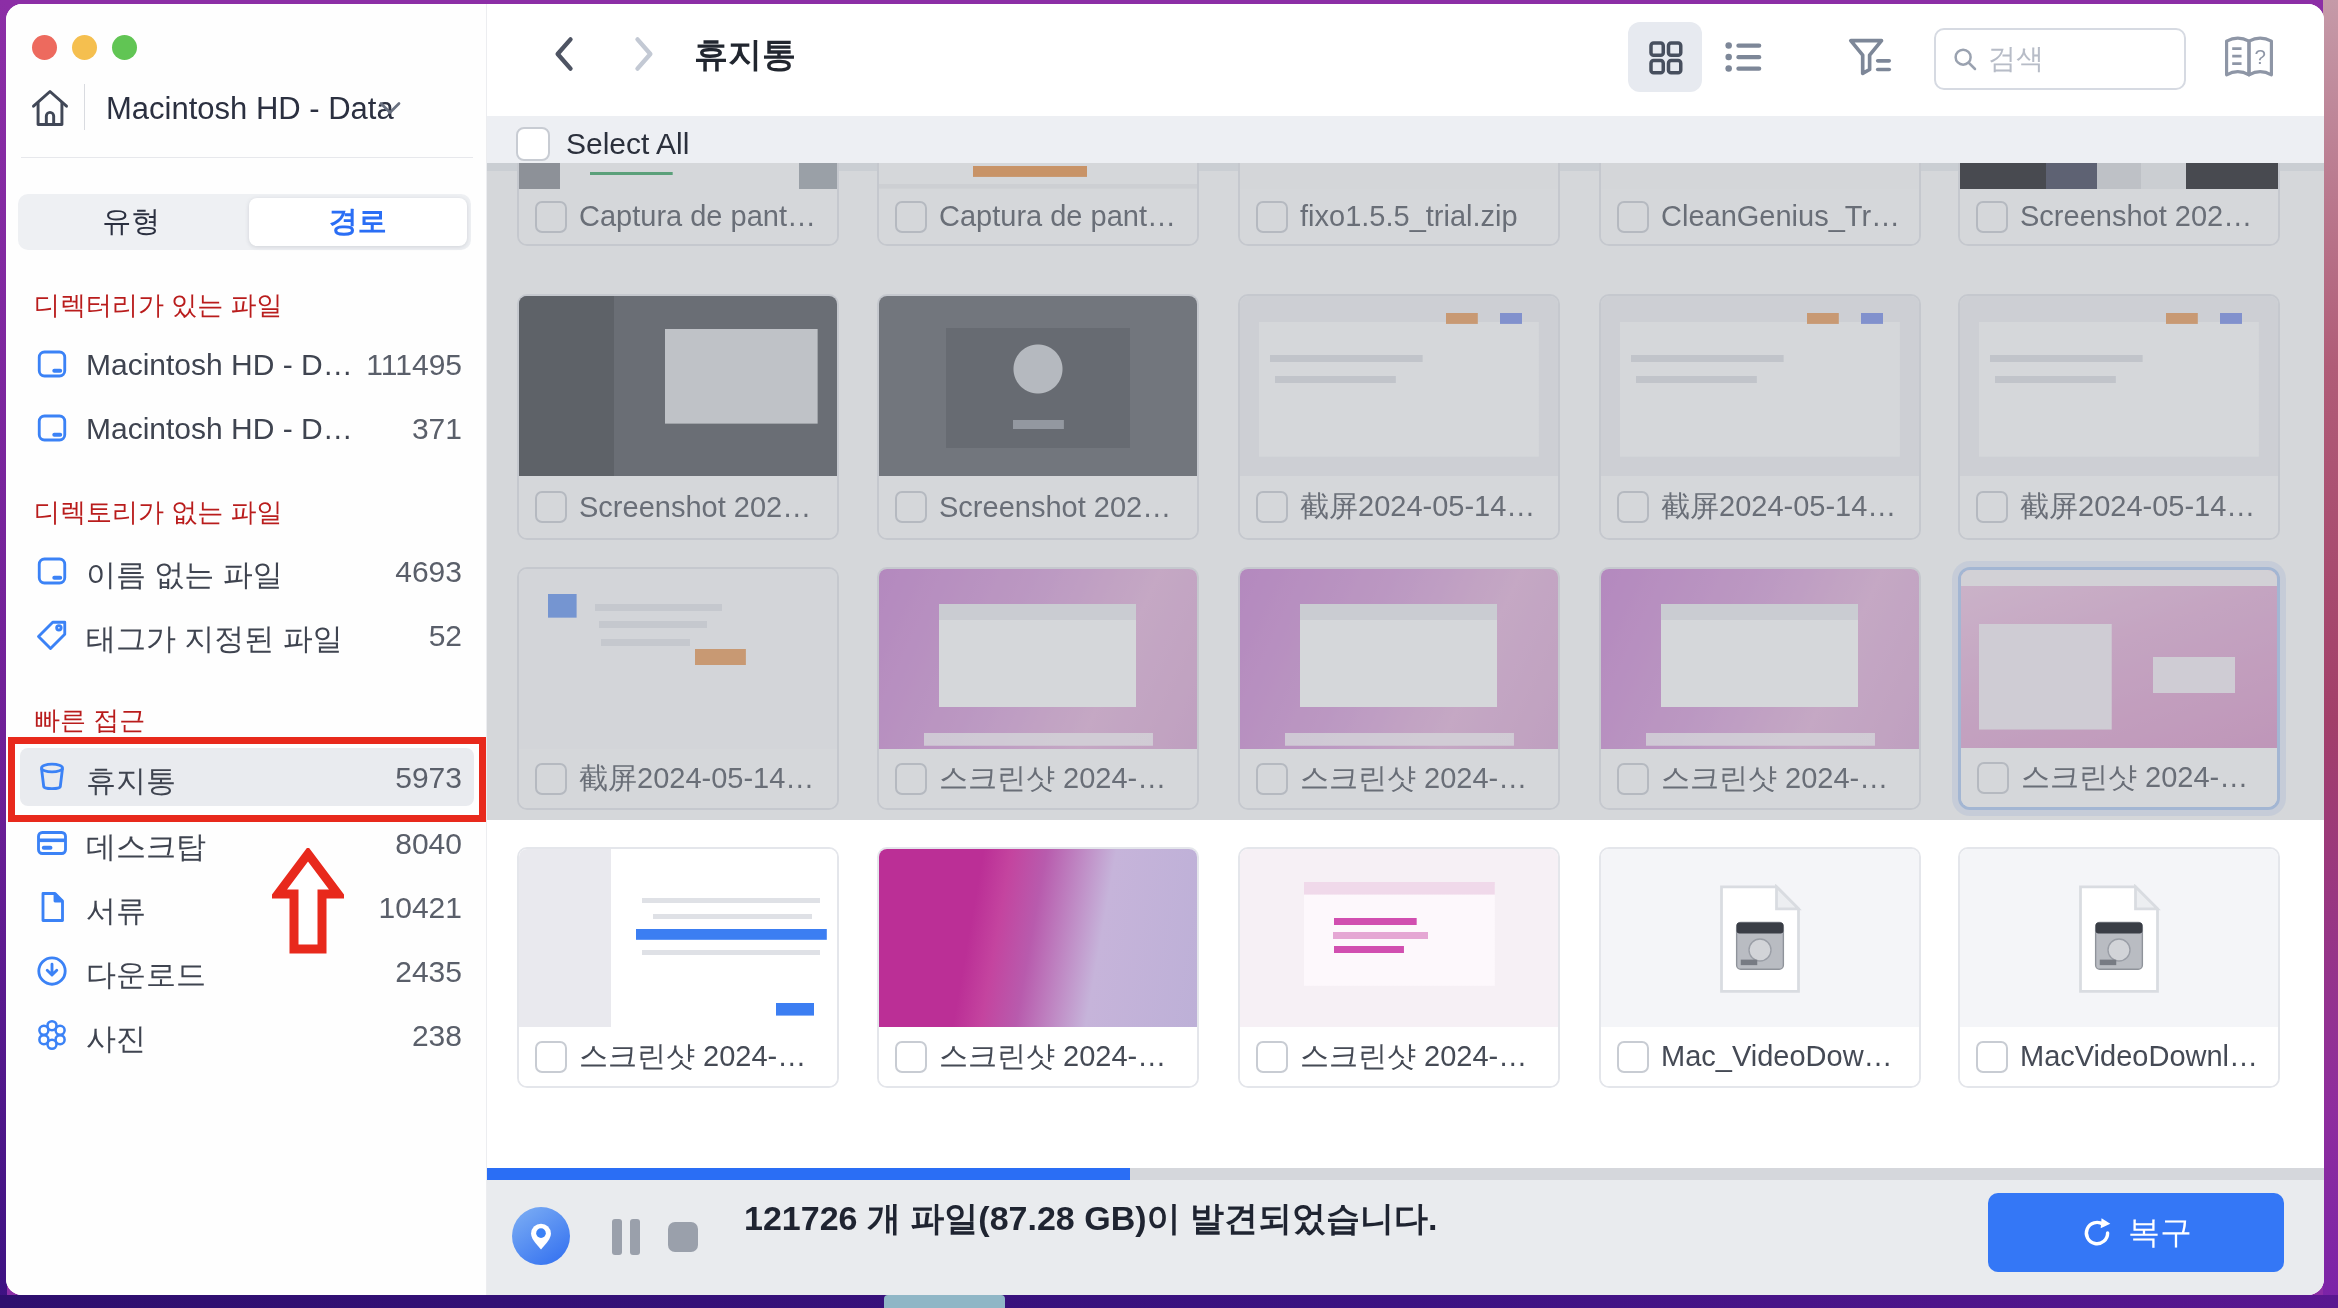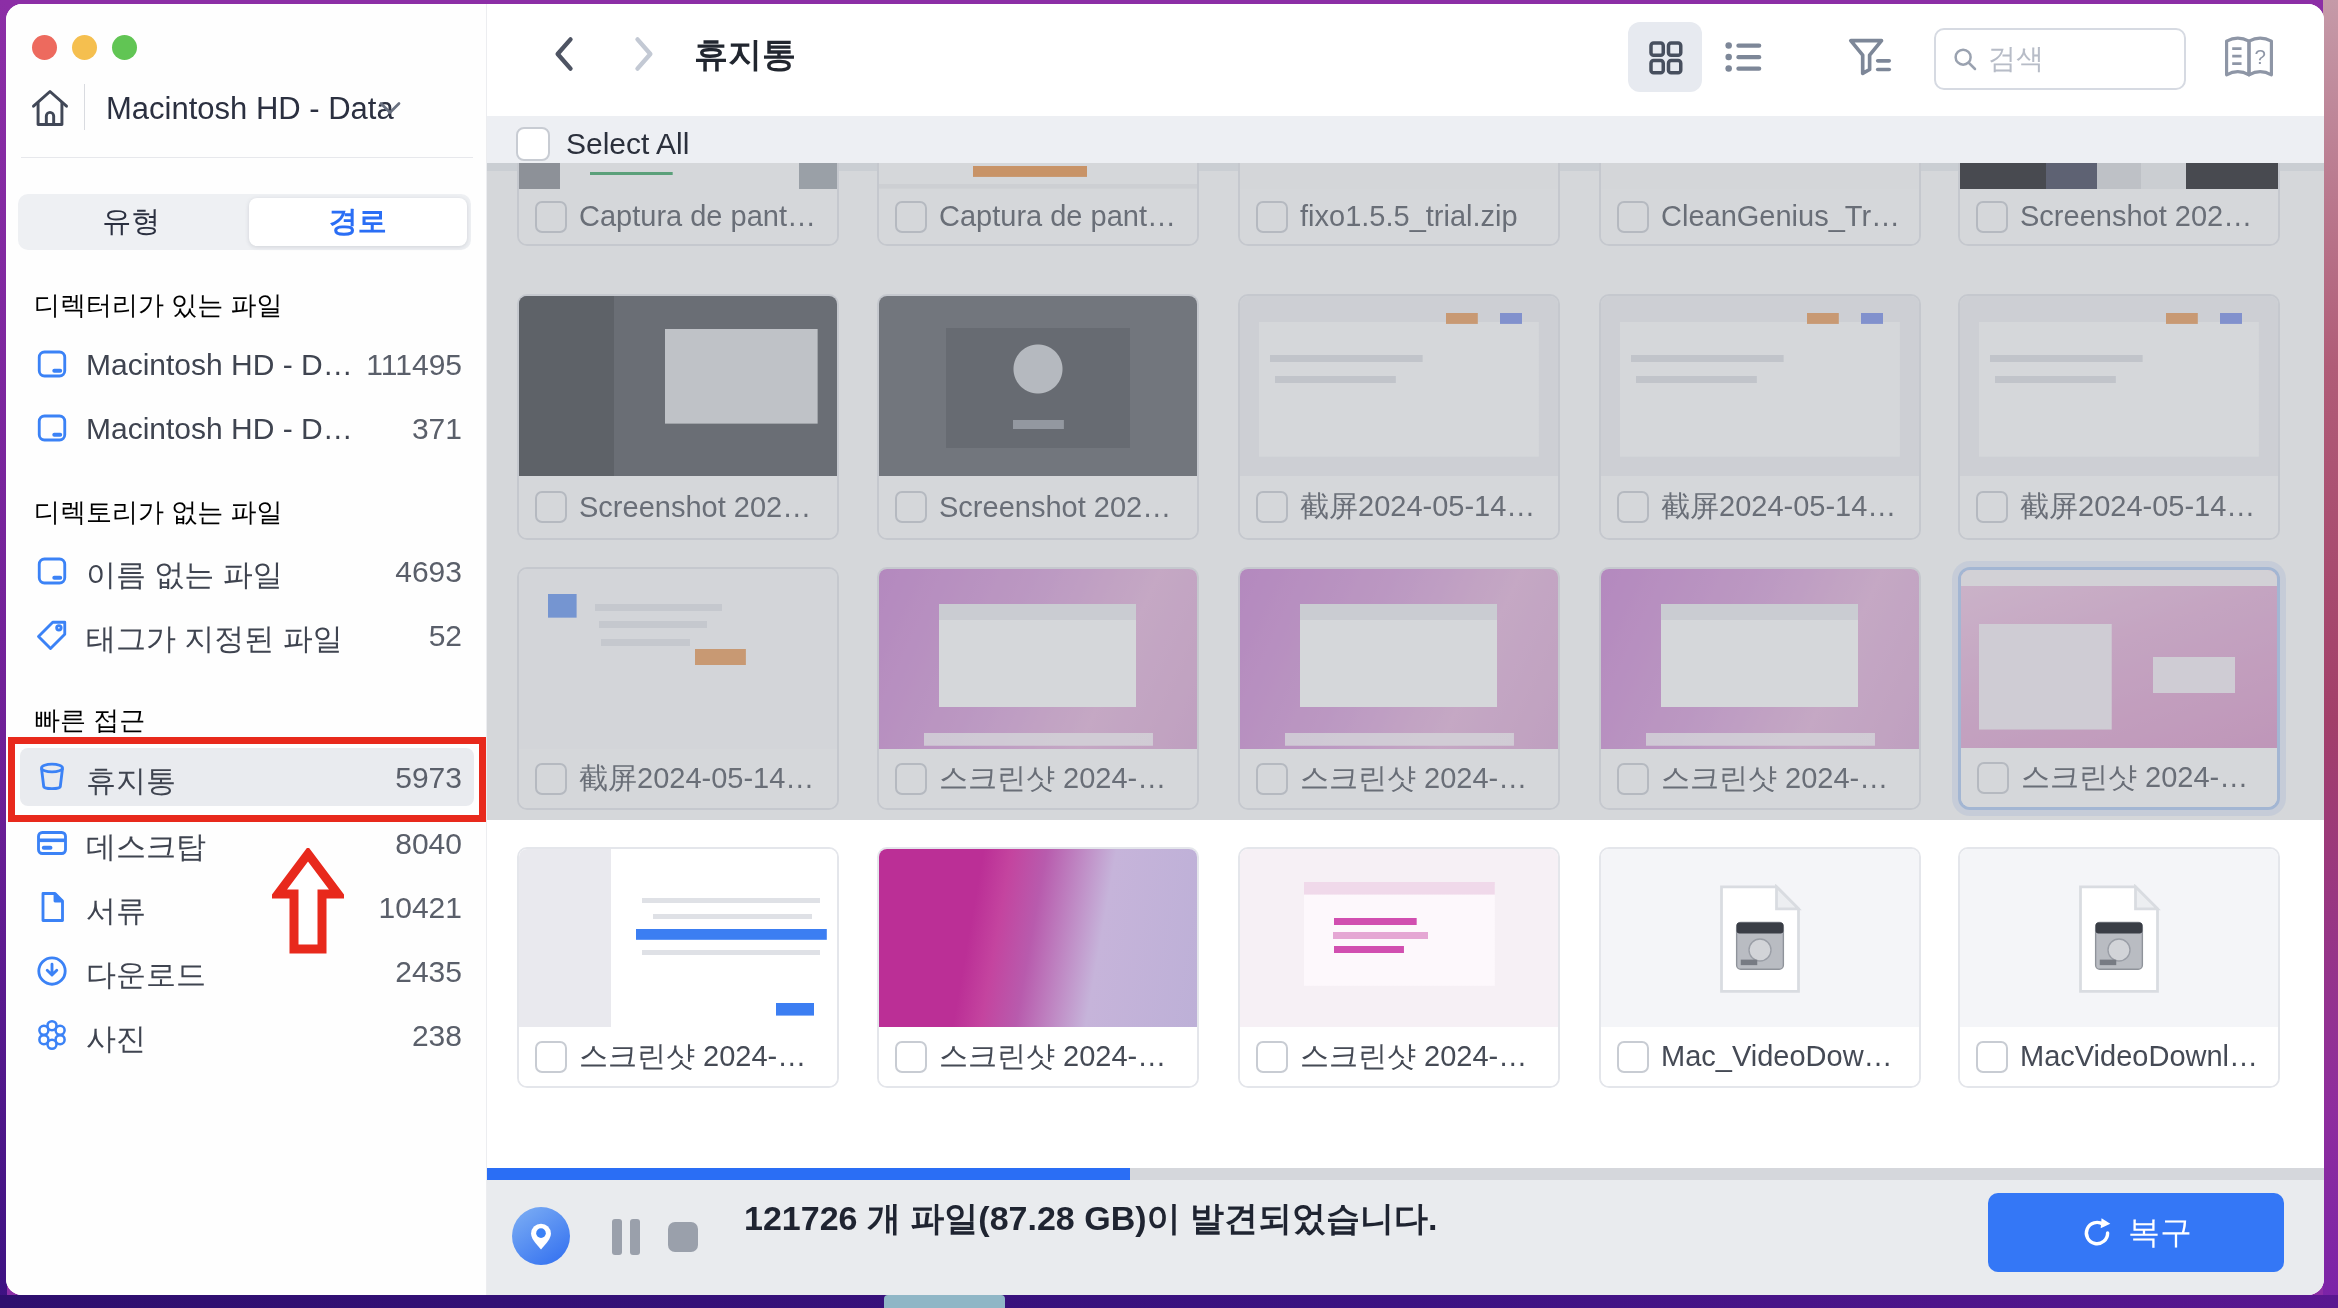--- a/index.html
+++ b/index.html
@@ -31,21 +31,21 @@
   .drive-chevron { position:absolute; left:372px; top:16px; width:24px; height:16px; }
 
   .side-hr { position:absolute; left:15px; top:153px; width:452px; height:1px; background:#e7e8ec; }
 
   .tabs { position:absolute; left:12px; top:190px; width:453px; height:56px; background:#eef0f3; border-radius:10px; }
   .tab { position:absolute; top:0; width:50%; height:100%; display:flex; align-items:center; justify-content:center; font-size:29px; color:#2b3040; }
   .tab.left{ left:0; } .tab.right{ right:0; }
   .tab-pill { position:absolute; right:4px; top:4px; bottom:4px; width:calc(50% - 8px); background:#fff; border-radius:8px; box-shadow:0 1px 4px rgba(40,50,70,.15); }
   .tab.right{ color:#2a6ef5; font-weight:bold; }
 
-  .sec-title { position:absolute; left:28px; font-size:26px; color:#000000; }
+  .sec-title { position:absolute; left:28px; font-size:26px; color:#b91c1c; }
   .side-item { position:absolute; left:14px; width:454px; height:58px; border-radius:8px; }
   .side-item.selected { background:#e9ebef; }
   .si-icon { position:absolute; left:14px; top:11px; width:36px; height:36px; }
   .si-icon svg { width:36px; height:36px; }
   .si-label { position:absolute; left:66px; top:13px; font-size:30px; color:#3f4450; white-space:nowrap; max-width:270px; overflow:hidden; text-overflow:ellipsis; }
   .si-count { position:absolute; right:12px; top:13px; font-size:30px; color:#5a5f6a; }
 
   
   .anno-box { position:absolute; left:2px; top:733px; width:478px; height:85px; border:7px solid #e8291c; z-index:20; }
   .anno-arrow { position:absolute; left:266px; top:844px; width:72px; height:107px; z-index:20; }

